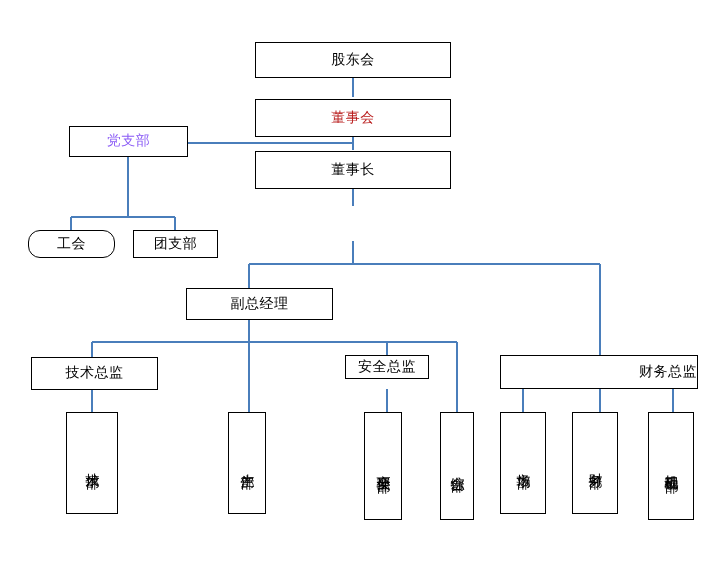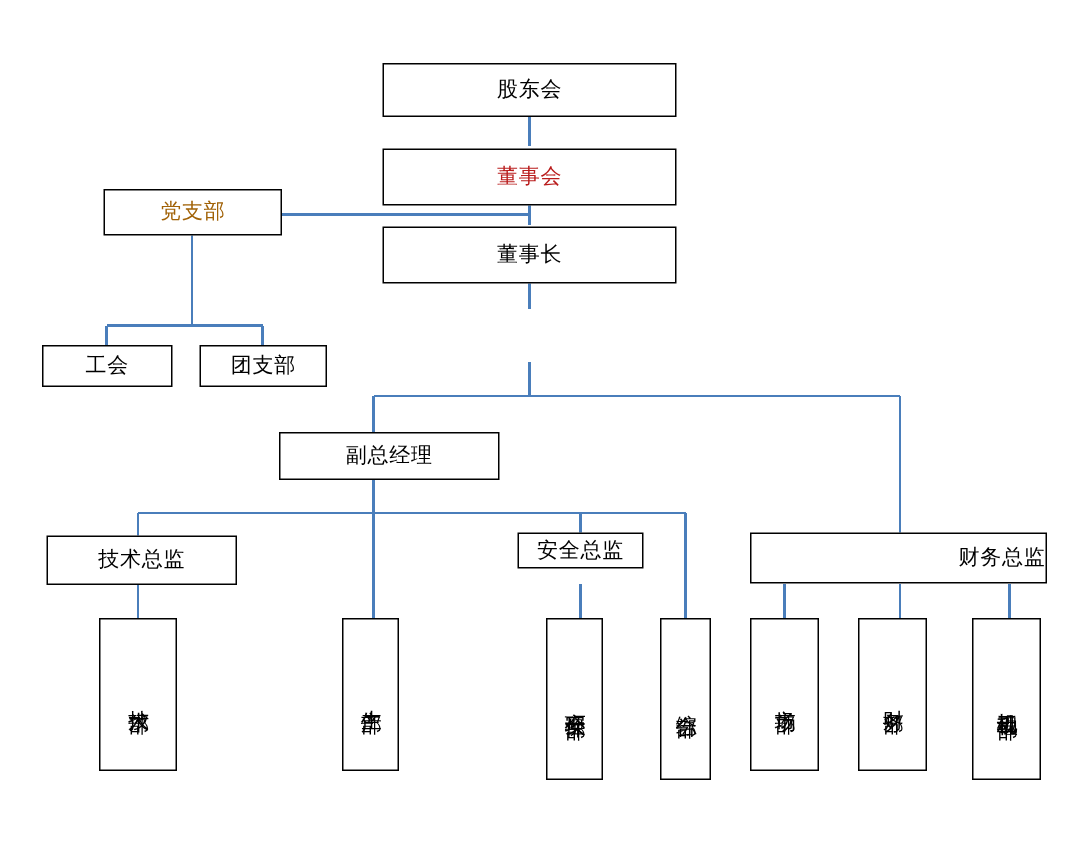--- a/index.html
+++ b/index.html
@@ -47,21 +47,21 @@
   }
   .node .node-label {
     display: block;
     white-space: pre-line;
     text-align: center;
   }
 </style>
 </head>
 <body>
 
-<div id="chart-root" style="background: rgb(255, 255, 255);">
+<div id="chart-root" style="background: rgb(255, 255, 255); font-family: Liberation Serif, serif;">
 
   <svg id="connector-layer" viewBox="0 0 726 569" width="726" height="569" aria-hidden="true">
     <g stroke="#4a7ebb" stroke-width="1.6" fill="none" shape-rendering="crispEdges">
 
       <line x1="353" y1="77" x2="353" y2="97"></line>
 
       <line x1="353" y1="136" x2="353" y2="150"></line>
 
       <line x1="188" y1="143" x2="353" y2="143"></line>
 
@@ -98,25 +98,25 @@
 
   <div class="node" style="left: 255px; top: 99px; width: 196px; height: 38px; border-color: rgb(0, 0, 0); color: #b91c1c; justify-content: center;">
     <span class="node-label">董事会</span>
   </div>
 
   <div class="node" style="left: 255px; top: 151px; width: 196px; height: 38px; border-color: rgb(0, 0, 0); color: rgb(0, 0, 0);">
     <span class="node-label">董事长</span>
   </div>
 
 
-  <div class="node" style="left: 69px; top: 126px; width: 119px; height: 31px; border-color: rgb(0, 0, 0); color: #a16207;">
+  <div class="node" style="left: 69px; top: 126px; width: 119px; height: 31px; border-color: rgb(0, 0, 0); color: #8b5cf6;">
     <span class="node-label">党支部</span>
   </div>
 
-  <div class="node" style="left: 28px; top: 230px; width: 87px; height: 28px; border-color: rgb(0, 0, 0); color: rgb(0, 0, 0);">
+  <div class="node" style="left: 28px; top: 230px; width: 87px; height: 28px; border-color: rgb(0, 0, 0); color: rgb(0, 0, 0); border-radius: 12px;">
     <span class="node-label">工会</span>
   </div>
 
   <div class="node" style="left: 133px; top: 230px; width: 85px; height: 28px; border-color: rgb(0, 0, 0); color: rgb(0, 0, 0);">
     <span class="node-label">团支部</span>
   </div>
 
   <div class="node" style="left: 186px; top: 288px; width: 147px; height: 32px; border-color: rgb(0, 0, 0); color: rgb(0, 0, 0);">
     <span class="node-label">副总经理</span>
   </div>

